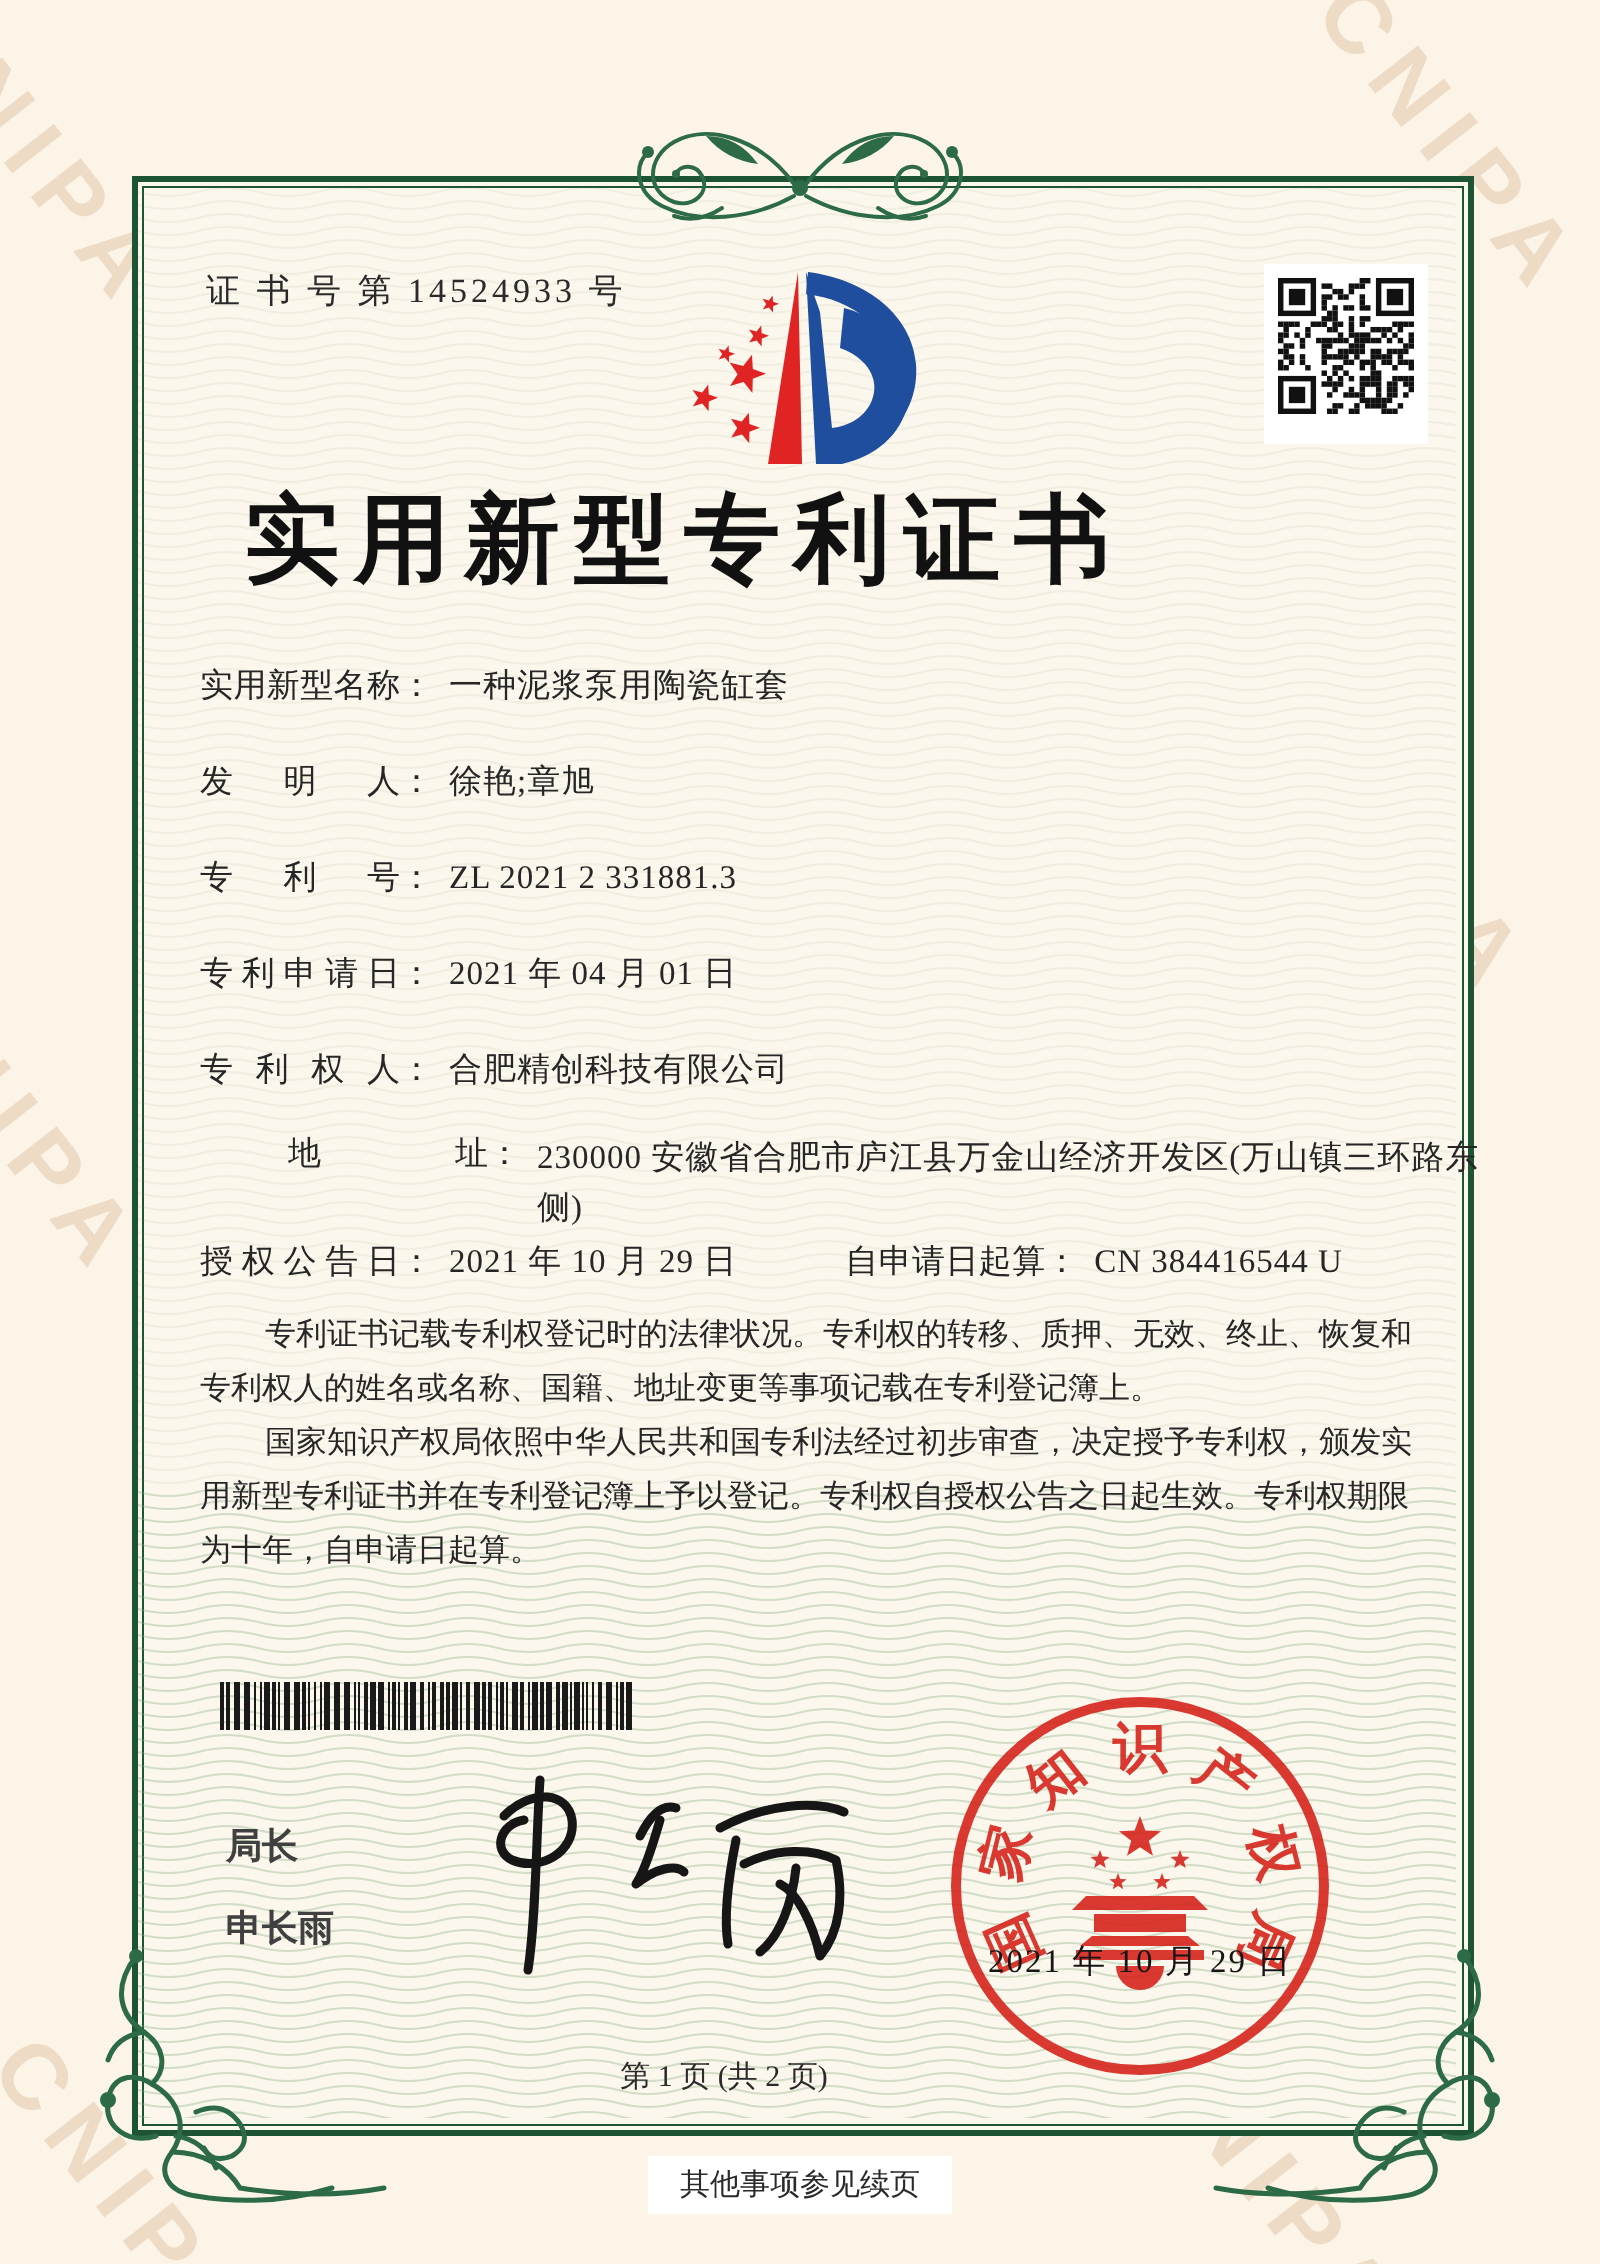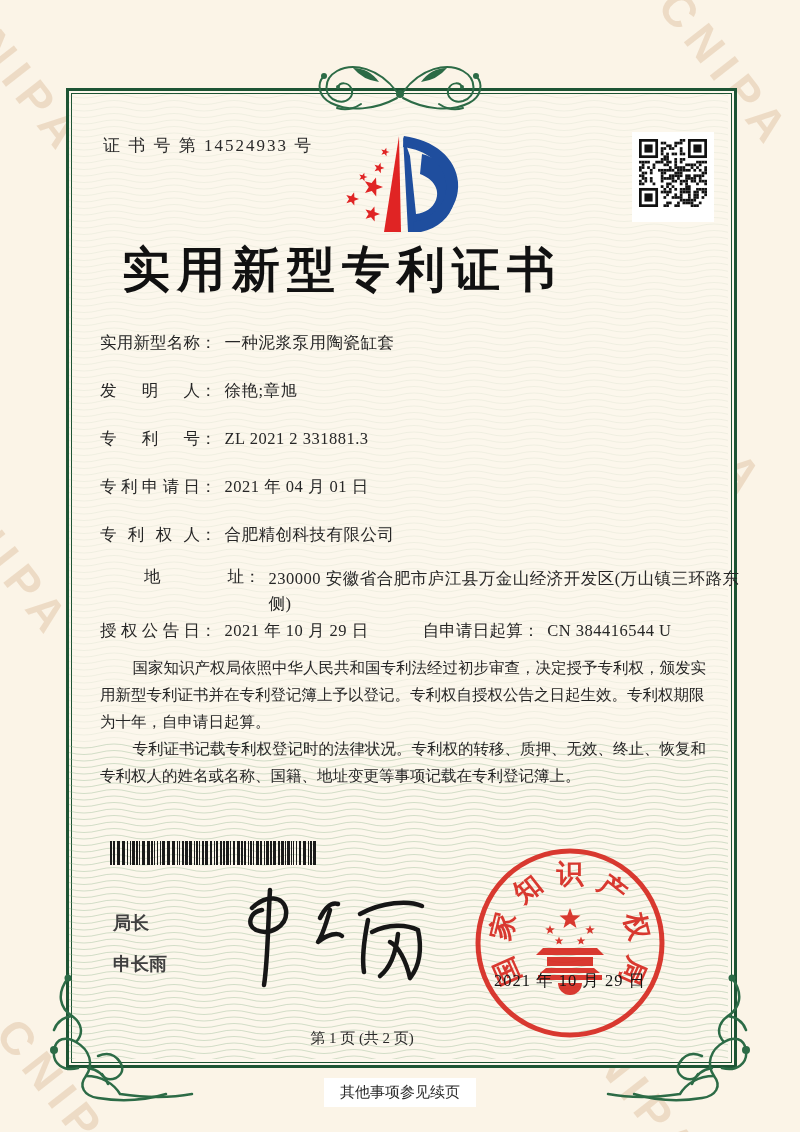--- a/index.html
+++ b/index.html
@@ -509,22 +509,22 @@
     <span class="flabel">专利权人</span><span>：</span><span class="fvalue">合肥精创科技有限公司</span>
   </div>
   <div class="row" style="top:566px;margin-left:44px;">
     <span class="flabel">地址</span><span>：</span><span class="fvalue wrap">230000  安徽省合肥市庐江县万金山经济开发区(万山镇三环路东侧)</span>
   </div>
   <div class="row" style="top:620px;">
     <span class="flabel">授权公告日</span><span>：</span><span class="fvalue">2021 年 10 月 29 日</span><span class="grant2"></span><span class="flabel">自申请日起算</span><span>：</span><span class="fvalue">CN 384416544 U</span>
   </div>
 
   <div class="paras">
+    <p>专利证书记载专利权登记时的法律状况。专利权的转移、质押、无效、终止、恢复和专利权人的姓名或名称、国籍、地址变更等事项记载在专利登记簿上。</p>
     <p>国家知识产权局依照中华人民共和国专利法经过初步审查，决定授予专利权，颁发实用新型专利证书并在专利登记簿上予以登记。专利权自授权公告之日起生效。专利权期限为十年，自申请日起算。</p>
-    <p>专利证书记载专利权登记时的法律状况。专利权的转移、质押、无效、终止、恢复和专利权人的姓名或名称、国籍、地址变更等事项记载在专利登记簿上。</p>
   </div>
 
   <svg class="barcode" id="barcode" width="212" height="24">
       <rect x="0" y="0" width="2" height="24" fill="#1a1a1a"></rect>
       <rect x="3" y="0" width="2" height="24" fill="#1a1a1a"></rect>
       <rect x="7" y="0" width="3" height="24" fill="#1a1a1a"></rect>
       <rect x="12" y="0" width="3" height="24" fill="#1a1a1a"></rect>
       <rect x="17" y="0" width="1" height="24" fill="#1a1a1a"></rect>
       <rect x="20" y="0" width="1" height="24" fill="#1a1a1a"></rect>
       <rect x="22" y="0" width="3" height="24" fill="#1a1a1a"></rect>

